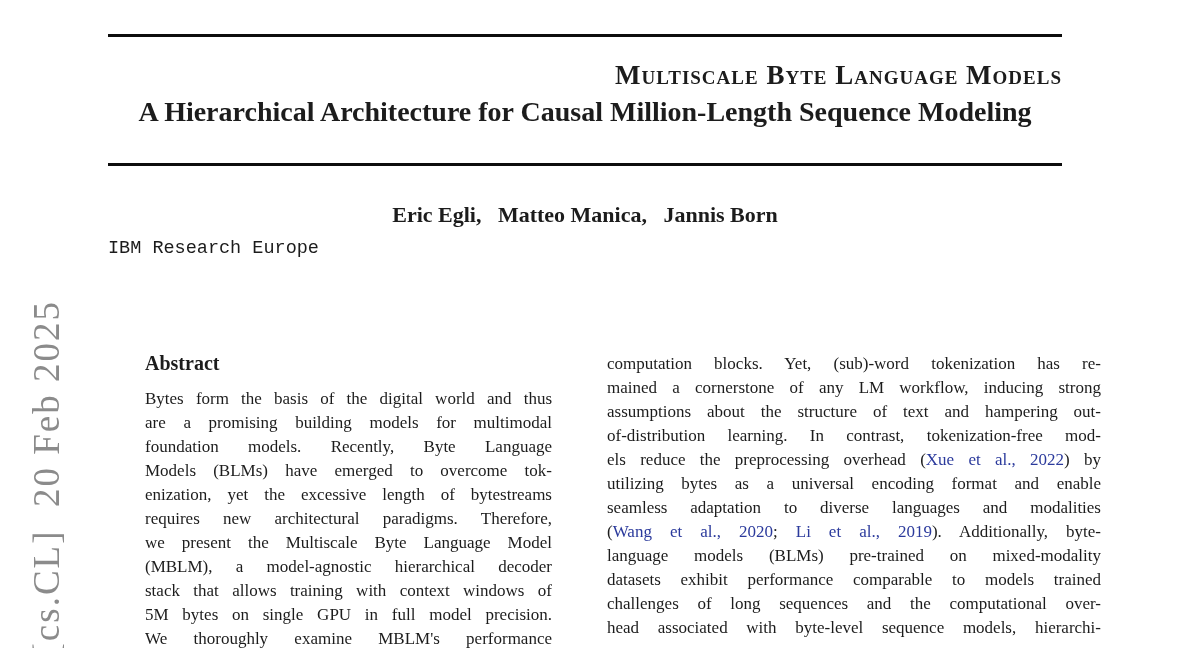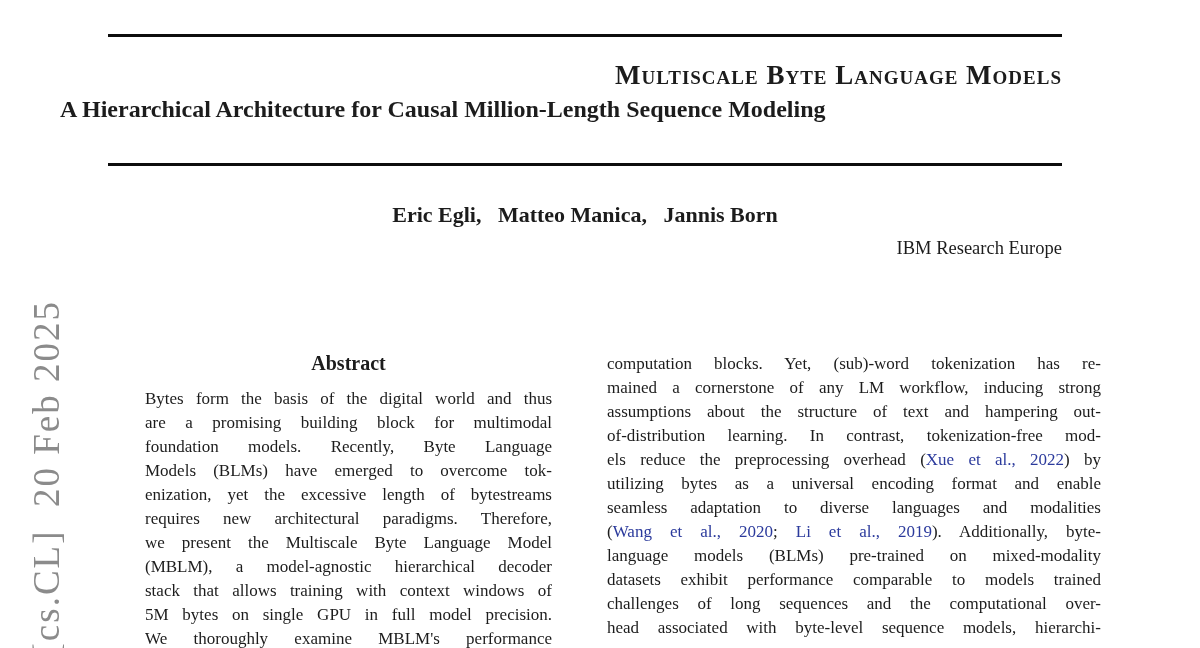--- a/index.html
+++ b/index.html
@@ -11,39 +11,39 @@
   .rule { position:absolute; left:108px; width:954px; height:3px; background:#0d0d0d; }
   #rule-top { top:34px; }
   #rule-bottom { top:163px; }
   #paper-title {
     position:absolute; left:108px; width:954px; top:60px;
     text-align:right; font-weight:bold; font-size:27px;
     font-variant:small-caps; letter-spacing:1px;
   }
   #paper-subtitle {
     position:absolute; left:60px; width:1050px; top:96px;
-    font-weight:bold; font-size:24px;
+    text-align:center; font-weight:bold; font-size:28px;
   }
   #authors {
     position:absolute; left:108px; width:954px; top:202px;
     text-align:center; font-weight:bold; font-size:22px; white-space:pre;
   }
   #affiliation {
     position:absolute; left:108px; width:954px; top:238px;
-    text-align:right; font-size:18.5px;
+    text-align:left; font-size:18.5px;font-family:Liberation Mono, monospace;
   }
   #arxiv-stamp {
     position:absolute; left:26px; top:300px;
     writing-mode:vertical-rl; transform:rotate(180deg);
     font-size:37px; line-height:1.15; letter-spacing:2px;
     color:var(--stamp,#8b8b8b); white-space:pre;
   }
   #abstract-block { position:absolute; left:145px; top:352px; width:407px; }
   #abstract-heading {
-    text-align:center; font-weight:bold; font-size:20px; margin-bottom:12px;
+    text-align:left; font-weight:bold; font-size:20px; margin-bottom:12px;
   }
   .col { font-size:17px; }
   .tline {
     text-align:justify; text-align-last:justify;
     line-height:24px; white-space:nowrap;
   }
   #intro-column { position:absolute; left:607px; top:352px; width:494px; }
   .cite { color:var(--cite,#2b3a9c); }
 </style>
 </head>
@@ -62,21 +62,21 @@
   <div id="authors">Eric Egli,   Matteo Manica,   Jannis Born</div>
 
   <div id="affiliation">IBM Research Europe</div>
 
   <div id="arxiv-stamp">[cs.CL]  20 Feb 2025</div>
 
   <div id="abstract-block" class="col">
     <div id="abstract-heading">Abstract</div>
     <div id="abstract-lines">
         <div class="tline">Bytes form the basis of the digital world and thus</div>
-        <div class="tline">are a promising building block for multimodal</div>
+        <div class="tline">are a promising building models for multimodal</div>
         <div class="tline">foundation models. Recently, Byte Language</div>
         <div class="tline">Models (BLMs) have emerged to overcome tok-</div>
         <div class="tline">enization, yet the excessive length of bytestreams</div>
         <div class="tline">requires new architectural paradigms. Therefore,</div>
         <div class="tline">we present the Multiscale Byte Language Model</div>
         <div class="tline">(MBLM), a model-agnostic hierarchical decoder</div>
         <div class="tline">stack that allows training with context windows of</div>
         <div class="tline">5M bytes on single GPU in full model precision.</div>
         <div class="tline">We thoroughly examine MBLM's performance</div>
       </div>

